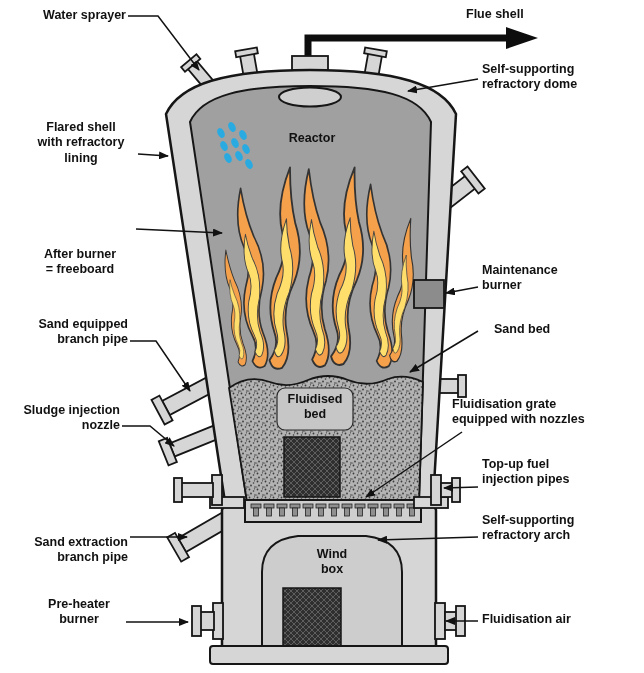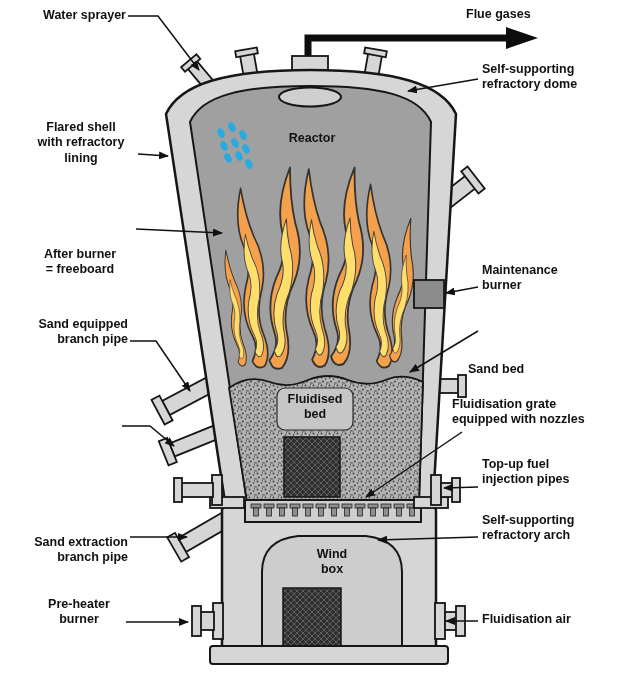--- a/index.html
+++ b/index.html
@@ -190,33 +190,35 @@
     <polyline points="478,287 446,293" marker-end="url(#arr)"></polyline>
     <polyline points="478,331 410,372" marker-end="url(#arr)"></polyline>
     <polyline points="462,432 366,497" marker-end="url(#arr)"></polyline>
     <polyline points="478,487 444,488" marker-end="url(#arr)"></polyline>
     <polyline points="478,537 378,540" marker-end="url(#arr)"></polyline>
     <polyline points="478,621 446,621" marker-end="url(#arr)"></polyline>
   </g>
 </svg>
 
 <div class="lbl r" style="left:22px; top:8px; width:104px;">Water sprayer</div>
-<div class="lbl" style="left:466px; top:7px; width:90px;">Flue gases</div>
+<div class="lbl" style="left:466px; top:7px; width:90px;">Flue shell</div>
 <div class="lbl" style="left:482px; top:62px; width:150px;">Self-supporting
 refractory dome</div>
 <div class="lbl c" style="left:26px; top:120px; width:110px;">Flared shell
 with refractory
 lining</div>
 <div class="lbl c" style="left:28px; top:203px; width:104px;margin-top:44px;">After burner
 = freeboard</div>
 <div class="lbl" style="left:482px; top:263px; width:130px;">Maintenance
 burner</div>
 <div class="lbl r" style="left:12px; top:317px; width:116px;">Sand equipped
 branch pipe</div>
-<div class="lbl" style="left:468px; top:322px; width:90px;margin-top:40px;">Sand bed</div>
+<div class="lbl" style="left:494px; top:322px; width:90px;">Sand bed</div>
+<div class="lbl r" style="left:6px; top:403px; width:114px;">Sludge injection
+nozzle</div>
 <div class="lbl" style="left:452px; top:397px; width:186px;">Fluidisation grate
 equipped with nozzles</div>
 <div class="lbl" style="left:482px; top:457px; width:140px;">Top-up fuel
 injection pipes</div>
 <div class="lbl r" style="left:12px; top:535px; width:116px;">Sand extraction
 branch pipe</div>
 <div class="lbl" style="left:482px; top:513px; width:150px;">Self-supporting
 refractory arch</div>
 <div class="lbl c" style="left:34px; top:597px; width:90px;">Pre-heater
 burner</div>

